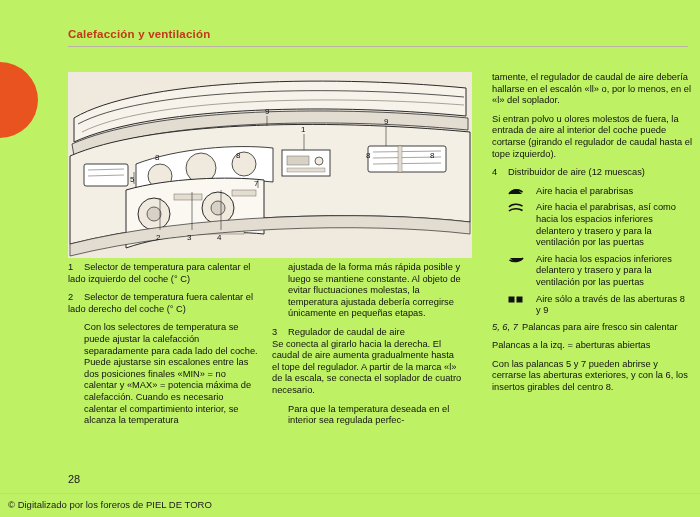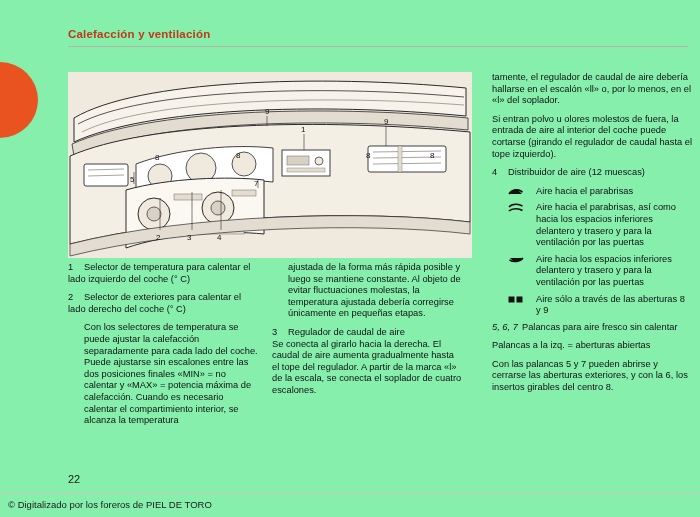--- a/index.html
+++ b/index.html
@@ -12,21 +12,21 @@
     background: #ffffff;
     font-family: "Liberation Sans", sans-serif;
     position: relative;
     overflow: hidden;
   }
   .page {
     position: absolute;
     left: 0; top: 0;
     width: 700px;
     height: 517px;
-    background: #86efac;
+    background: #bef264;
   }
   
   .orange-blob {
     position: absolute;
     left: 0;
     top: 62px;
     width: 38px;
     height: 76px;
     background: #e8531f;
     border-top-right-radius: 38px;
@@ -223,34 +223,35 @@
     </svg>
   </div>
 
   <div class="col col1">
     <div class="item">
       <span class="num">1</span>
       <span class="body">Selector de temperatura para calentar el lado izquierdo del coche (° C)</span>
     </div>
     <div class="item">
       <span class="num">2</span>
-      <span class="body">Selector de exteriores para calentar el lado derecho del coche (° C)</span>
+      <span class="body">Selector de temperatura fuera calentar el lado derecho del coche (° C)</span>
     </div>
     <p class="para indent">Con los selectores de temperatura se puede ajustar la calefacción separadamente para cada lado del coche. Puede ajustarse sin escalones entre las dos posiciones finales «MIN» = no calentar y «MAX» = potencia máxima de calefacción. Cuando es necesario calentar el compartimiento interior, se alcanza la temperatura</p>
   </div>
 
   <div class="col col2">
     <p class="para indent">ajustada de la forma más rápida posible y luego se mantiene constante. Al objeto de evitar fluctuaciones molestas, la temperatura ajustada debería corregirse únicamente en pequeñas etapas.</p>
     <div class="item">
       <span class="num">3</span>
       <span class="body">
         <span>Regulador de caudal de aire</span><br>
-        <span>Se conecta al girarlo hacia la derecha. El caudal de aire aumenta gradualmente hasta el tope del regulador. A partir de la marca «l» de la escala, se conecta el soplador de cuatro escalones.</span>
-      </span>
-    </div>
+        <span>Se conecta al girarlo hacia la derecha. El caudal de aire aumenta gradualmente hasta el tope del regulador. A partir de la marca «l» de la escala, se conecta el soplador de cuatro necesario.</span>
+      </span>
+    </div>
+    <p class="para indent">Para que la temperatura deseada en el interior sea regulada perfec-</p>
   </div>
 
   <div class="col col3">
     <p class="para">tamente, el regulador de caudal de aire debería hallarse en el escalón «ll» o, por lo menos, en el «l» del soplador.</p>
     <p class="para">Si entran polvo u olores molestos de fuera, la entrada de aire al interior del coche puede cortarse (girando el regulador de caudal hasta el tope izquierdo).</p>
 
     <div class="item">
       <span class="num">4</span>
       <span class="body">Distribuidor de aire (12 muescas)</span>
     </div>
@@ -297,17 +298,17 @@
 
     <div class="item" style="margin-top:4px;">
       <span class="num" style="width:28px;font-style:italic;">5, 6, 7</span>
       <span class="body" style="margin-left:30px;">Palancas para aire fresco sin calentar</span>
     </div>
 
     <p class="para">Palancas a la izq. = aberturas abiertas</p>
     <p class="para">Con las palancas 5 y 7 pueden abrirse y cerrarse las aberturas exteriores, y con la 6, los insertos girables del centro 8.</p>
   </div>
 
-  <div class="page-number">22</div>
+  <div class="page-number">28</div>
   <div class="footer-rule"></div>
   <div class="footer-note">© Digitalizado por los foreros de PIEL DE TORO</div>
 
 </div>
 
 </body></html>

